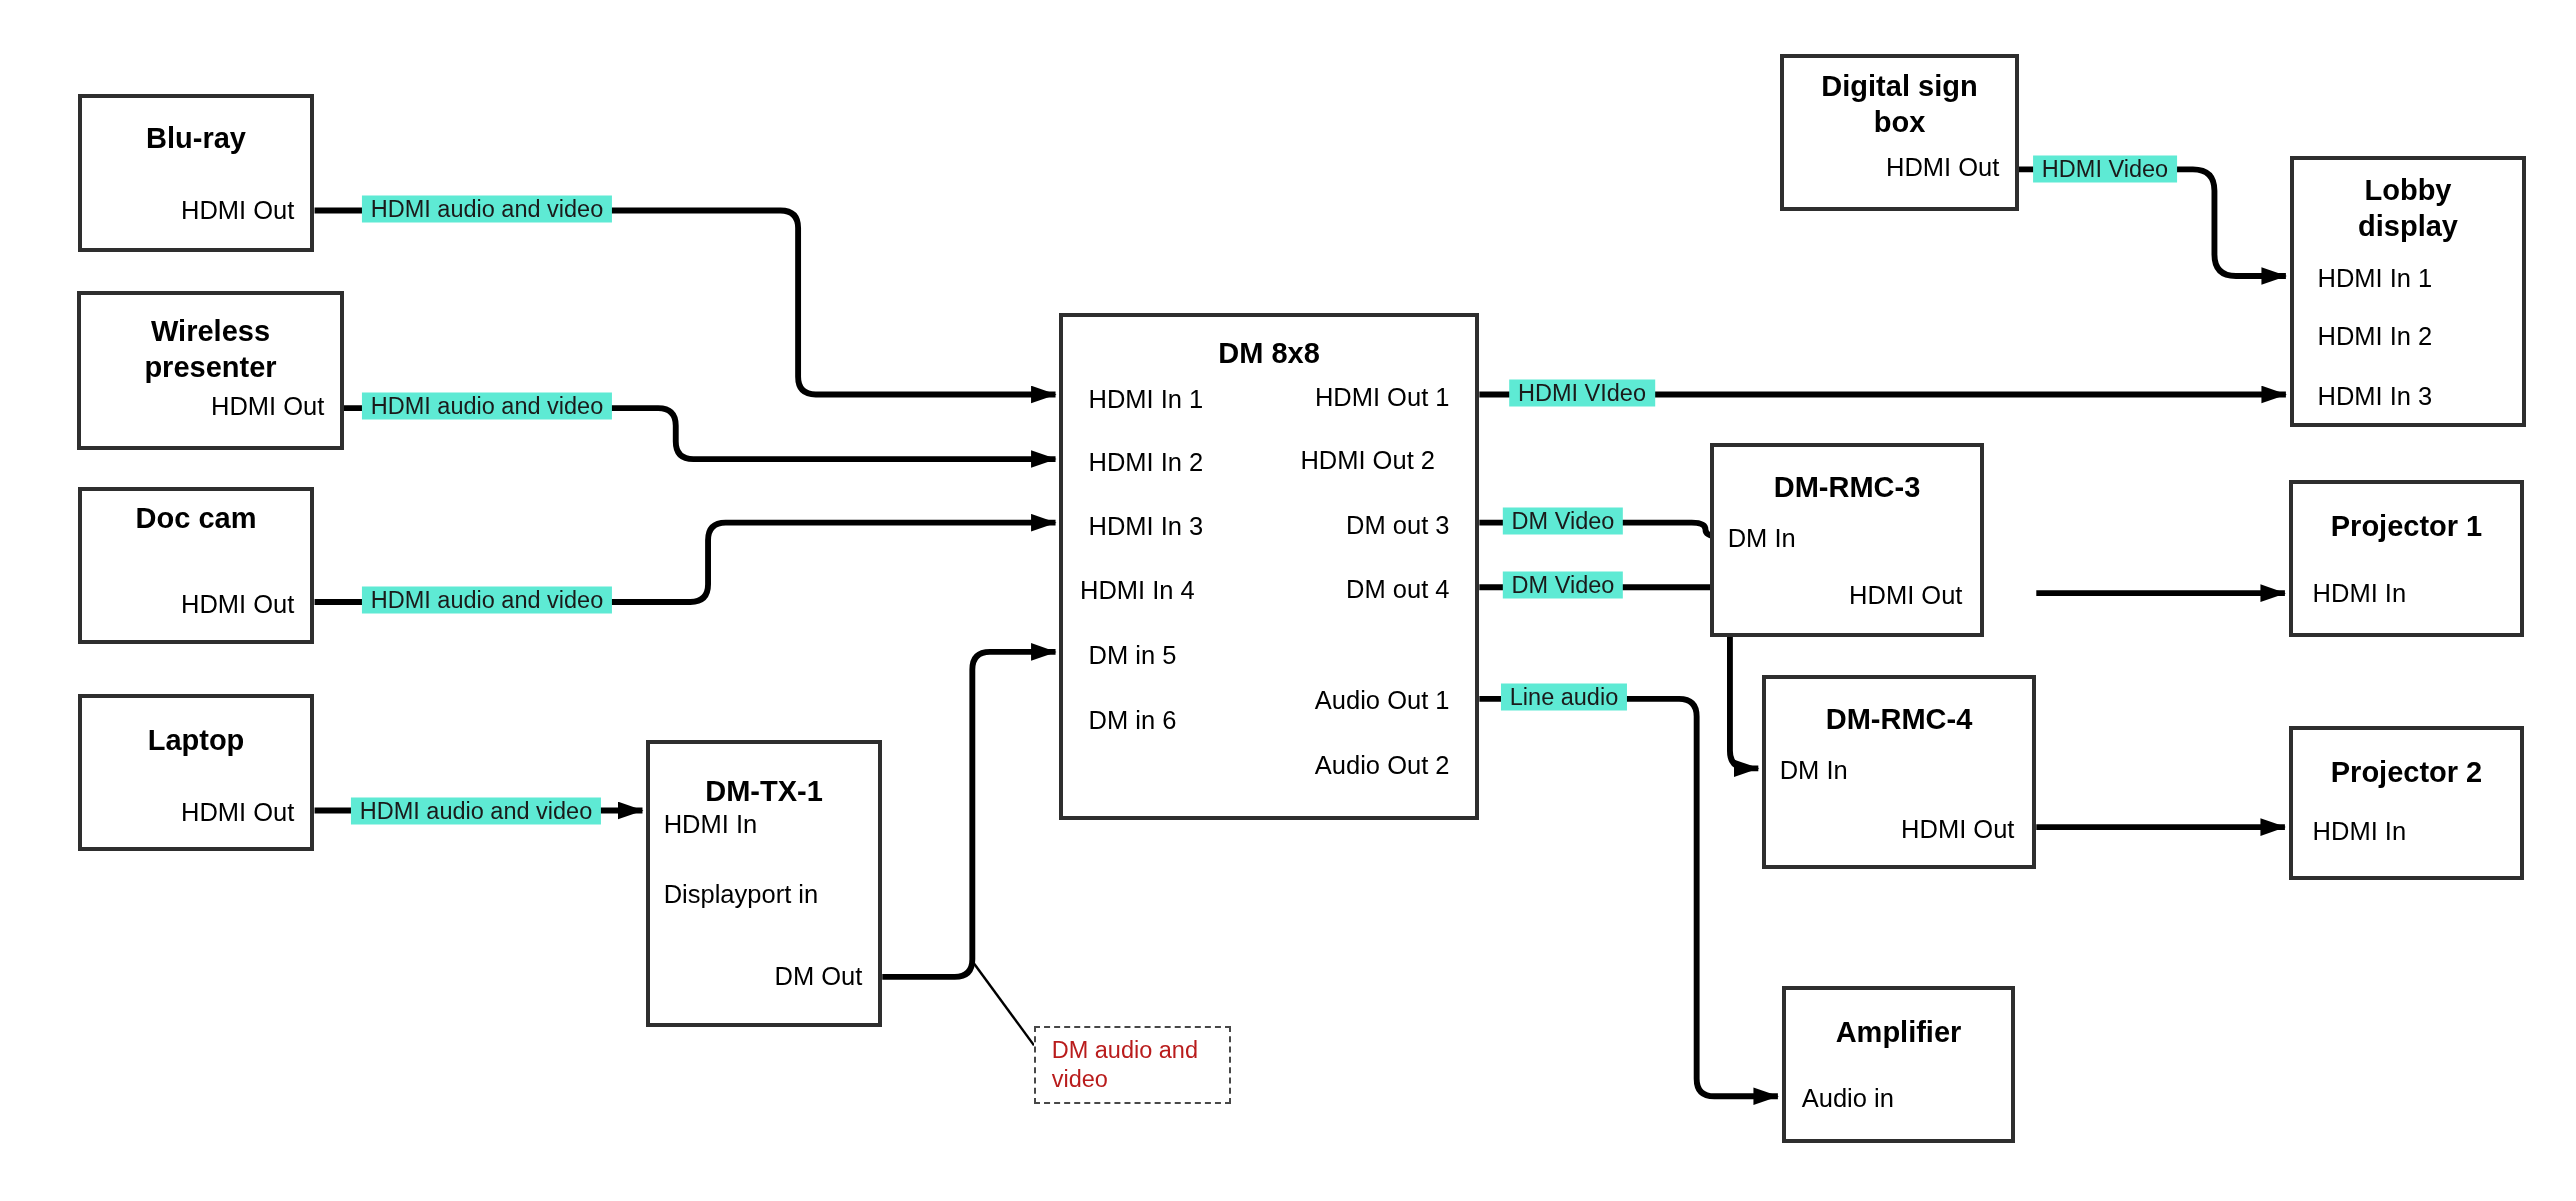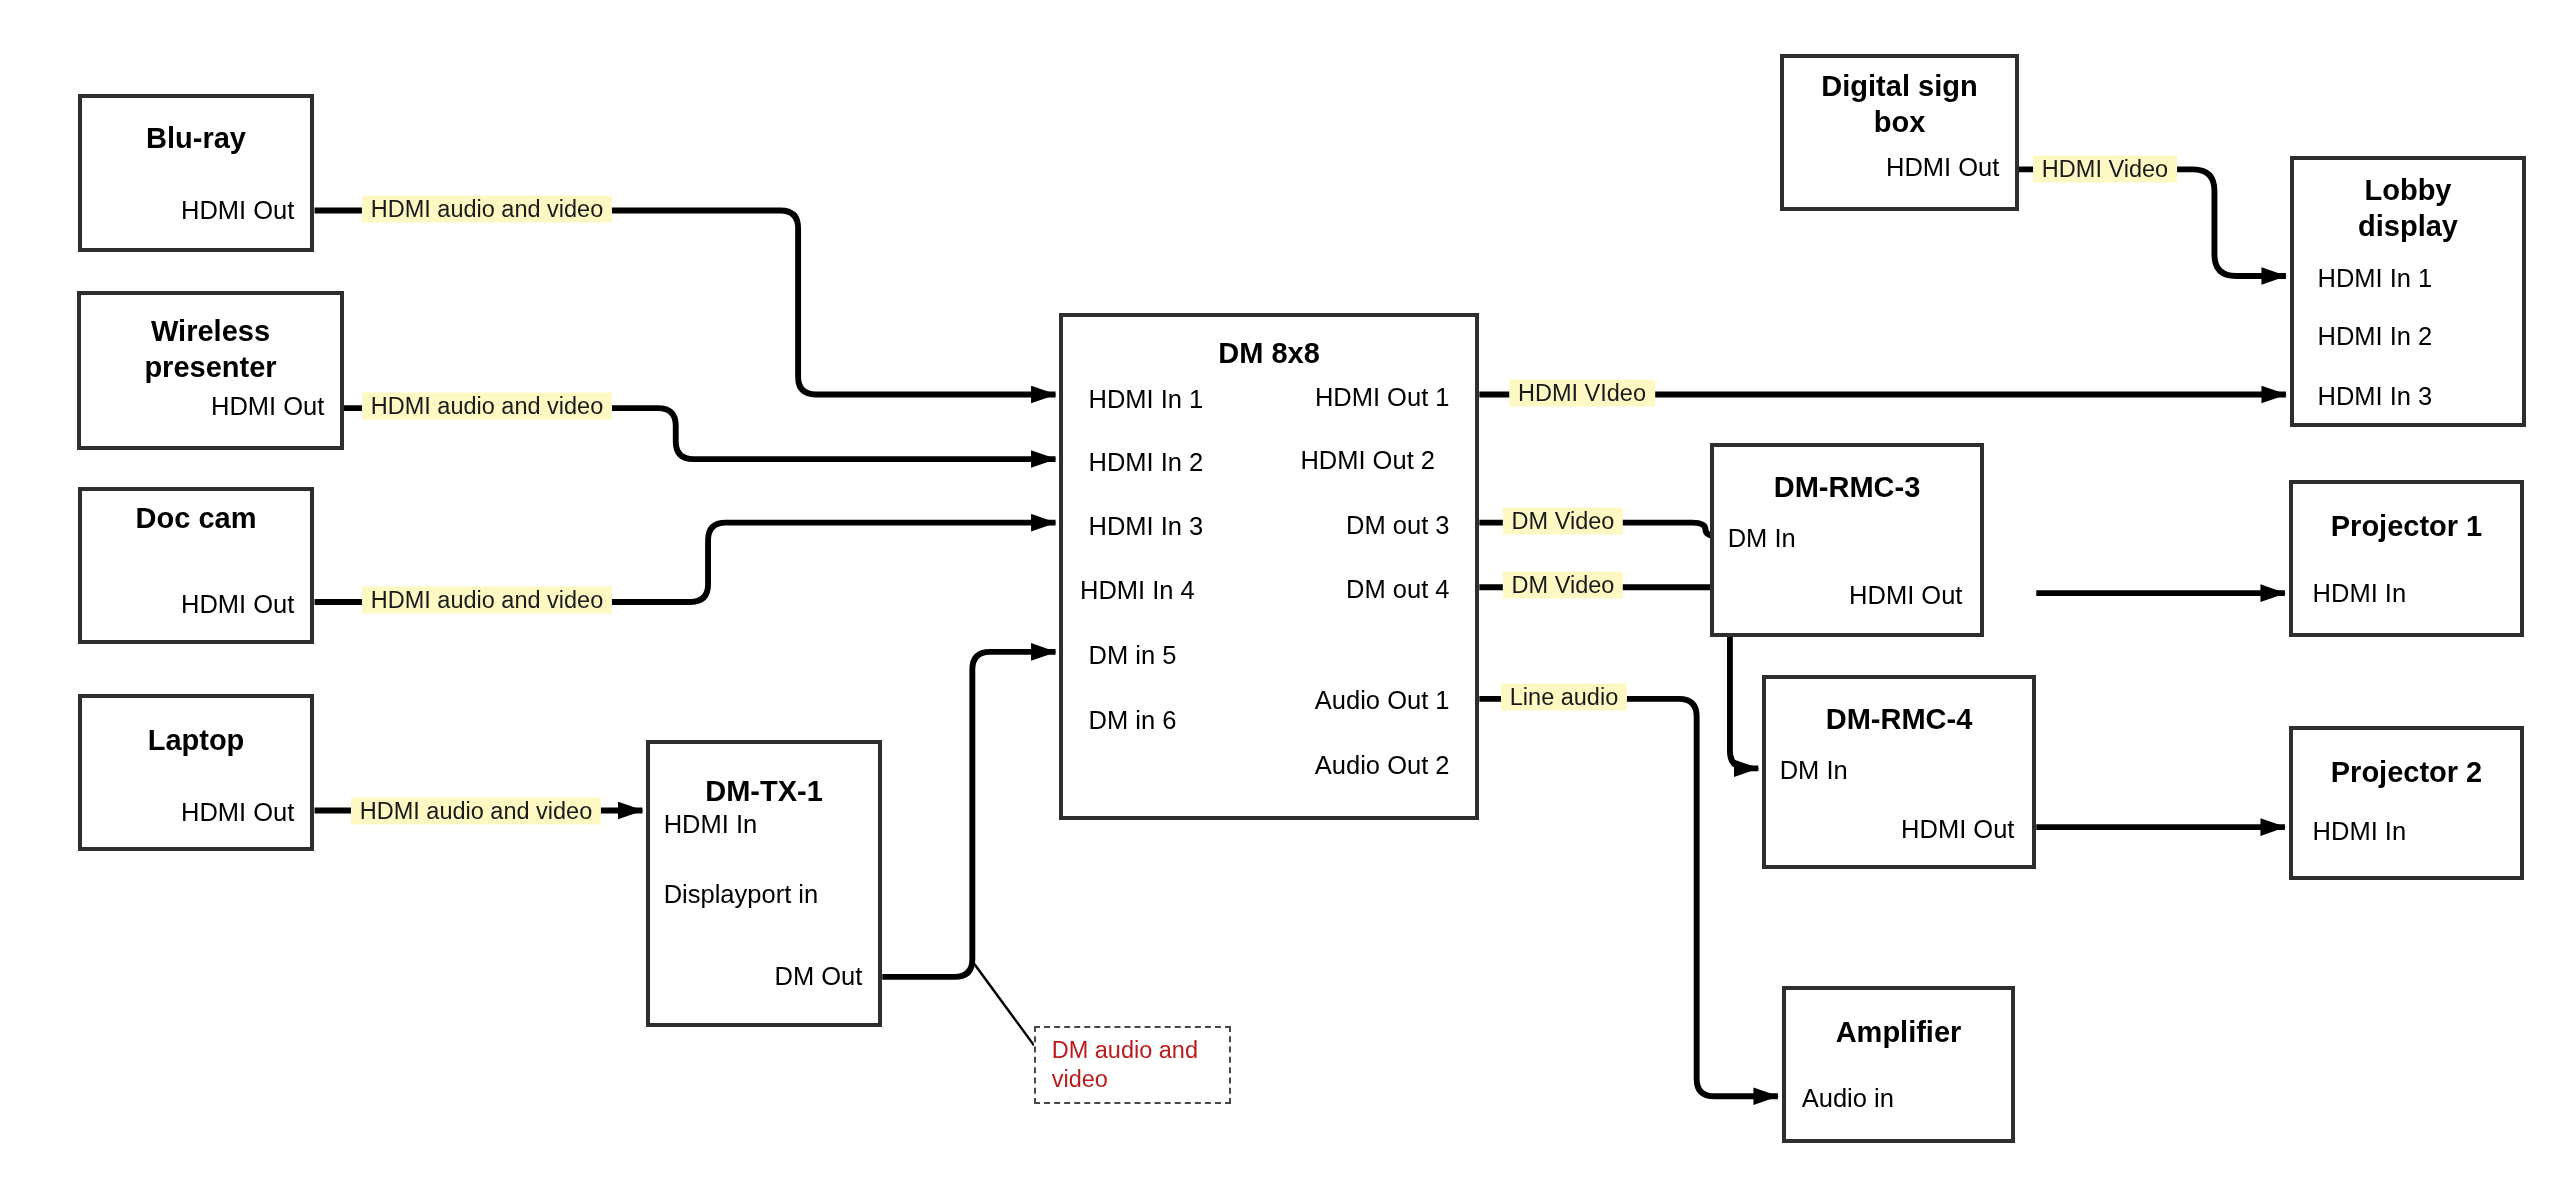--- a/index.html
+++ b/index.html
@@ -6,21 +6,21 @@
   .stage{position:relative;width:2576px;height:1201px;background:#ffffff;
          font-family:"Liberation Sans",sans-serif;overflow:hidden;}
   svg.wires{position:absolute;left:0;top:0;z-index:1;}
   .node{position:absolute;border:4.9px solid #2e2e2e;background:#ffffff;
         box-sizing:border-box;z-index:2;}
   .node .title{position:absolute;left:0;right:0;text-align:center;
         font-weight:bold;font-size:29px;line-height:36px;color:#000;}
   .port{position:absolute;font-size:25.5px;line-height:31px;color:#000;
         white-space:nowrap;}
   .wire-label{position:absolute;transform:translate(-50%,-50%);
-        background:#fef9c3;padding:0 8.8px;font-size:23.5px;color:#1a1a1a;
+        background:#5eead4;padding:0 8.8px;font-size:23.5px;color:#1a1a1a;
         white-space:nowrap;z-index:3;}
   .note{position:absolute;border:2px dashed #474747;background:#ffffff;
         display:flex;align-items:center;justify-content:center;text-align:left;
         font-size:23.5px;line-height:29px;color:#b91c1c;z-index:2;
         padding:5.9px 15.7px;box-sizing:border-box;}
 </style>
 </head>
 <body>
 
 <div class="stage">

